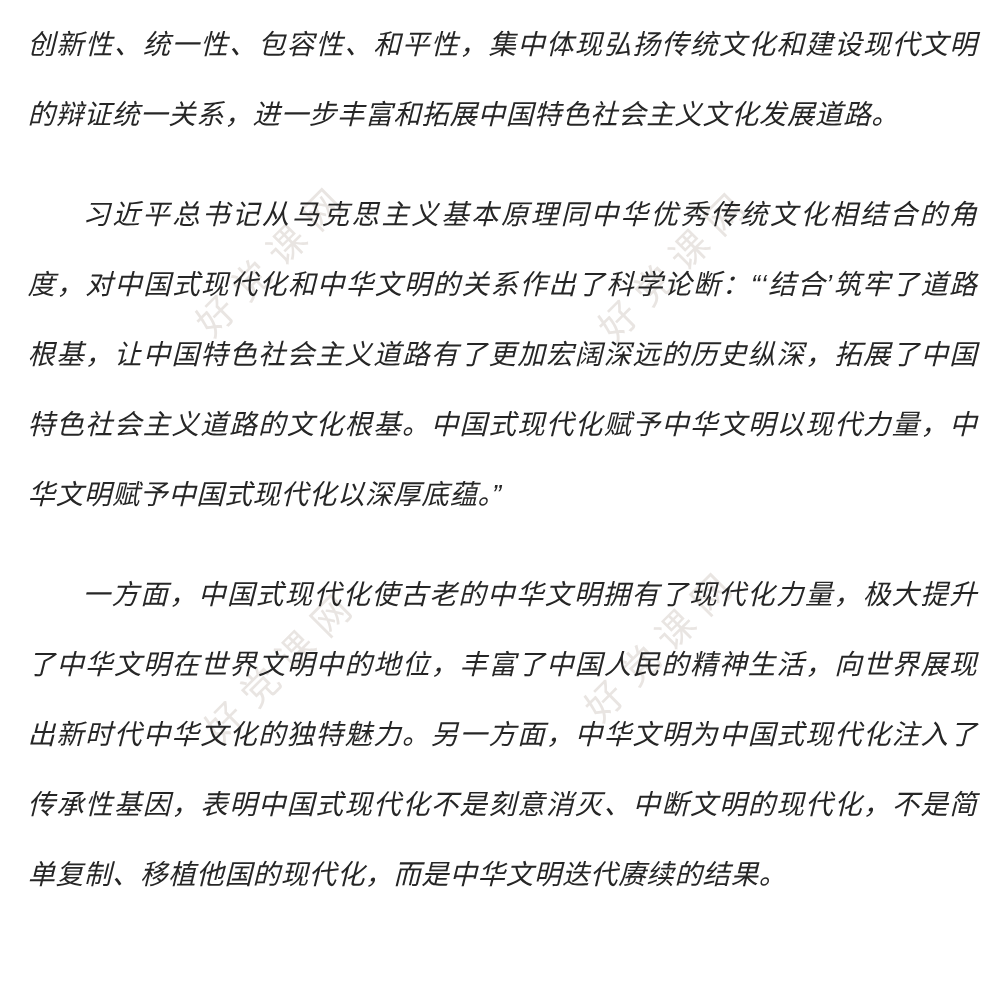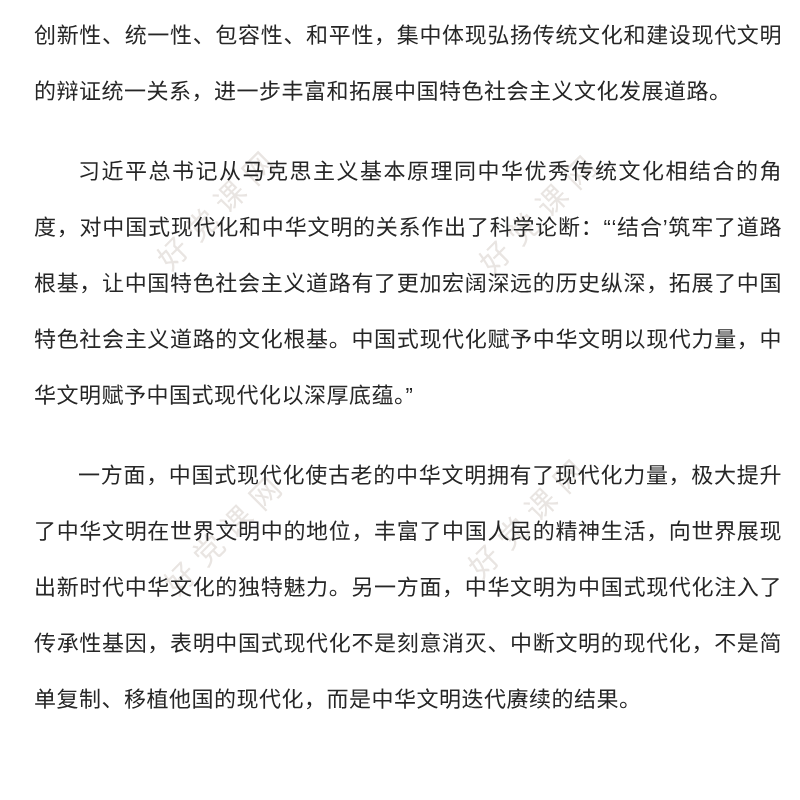--- a/index.html
+++ b/index.html
@@ -15,26 +15,27 @@
     overflow: hidden;
     font-family: "Liberation Sans", sans-serif;
   }
   .content {
     position: relative;
     z-index: 2;
     padding: 8px 18px 0 18px;
     color: #262626;
   }
   .content p {
-    margin: 0 0 24px 16px;
+    margin: 0 0 24px 4px;
     font-size: 22px;
     line-height: 56px;
     text-align: justify;
     text-indent: 2em;
     letter-spacing: 0.5px;
+    font-style: italic;
   }
   .content p.first {
     text-indent: 0;
   }
   .content h2 {
     margin: 0 0 24px 0;
     font-size: 22px;
     line-height: 56px;
     font-weight: 700;
     text-indent: 2em;

